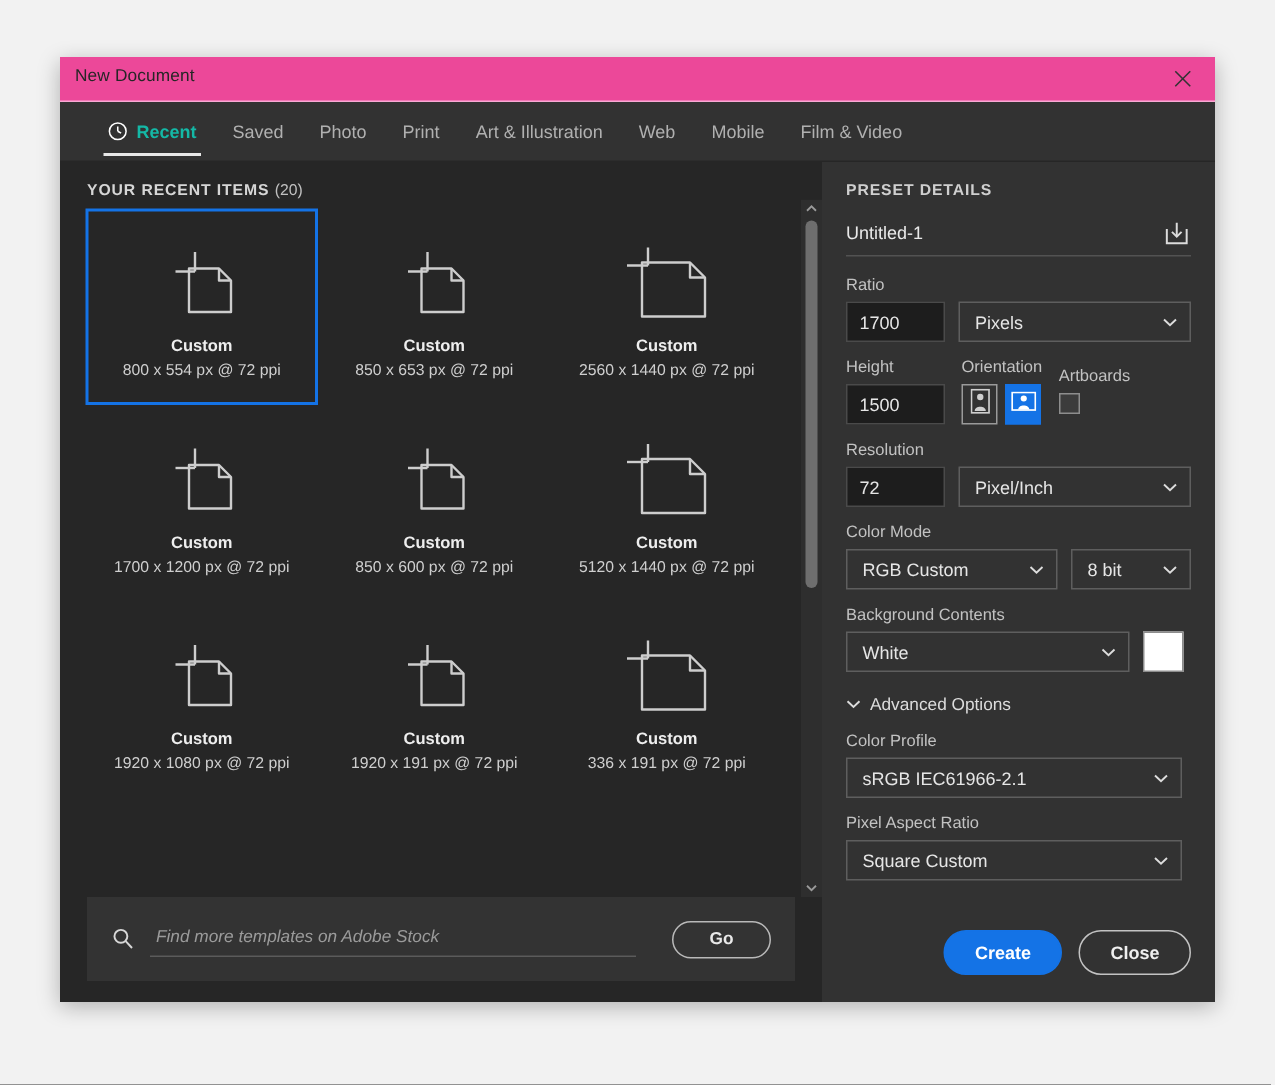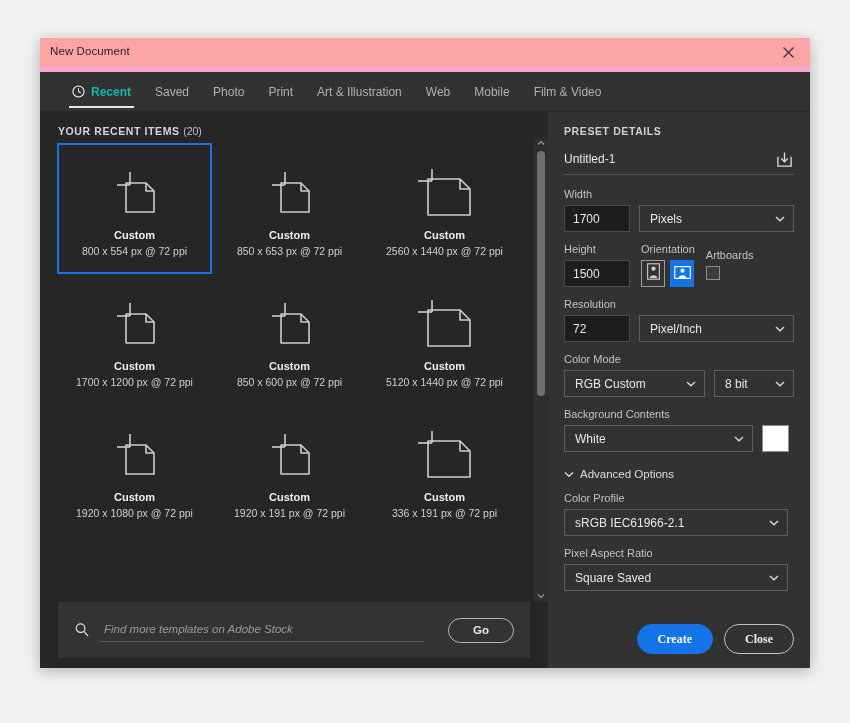--- a/index.html
+++ b/index.html
@@ -22,23 +22,23 @@
     width: 770px;
     height: 630px;
     background: #323232;
     box-shadow: 0 3px 14px rgba(0,0,0,0.28);
     overflow: hidden;
   }
 
   
   #titlebar {
     height: 29px;
-    background: #fca5a5;
+    background: #ec4899;
     position: relative;
-    border-bottom: 5px solid #f9a8d4;
+    border-bottom: 1px solid #f9a8d4;
   }
   #titlebar .title {
     position: absolute;
     left: 10px;
     top: 7px;
     font-size: 11.5px;
     color: #262626;
     letter-spacing: 0.1px;
   }
   #close-btn {
@@ -366,21 +366,21 @@
     bottom: 18px;
     right: 16px;
     display: flex;
     gap: 11px;
   }
   .pill-btn {
     height: 30px;
     border-radius: 15px;
     font-size: 12px;
     font-weight: bold;
-    font-family: Liberation Serif, serif;
+    font-family: Liberation Sans, sans-serif;
     cursor: pointer;
     padding: 0 20px;
     box-sizing: border-box;
   }
   #create-btn {
     background: #1473e6;
     border: 1px solid #1473e6;
     color: #ffffff;
   }
   #close-dialog-btn {
@@ -609,21 +609,21 @@
           <span id="save-preset-btn">
             <svg width="17" height="17" viewBox="0 0 18 18">
               <path d="M2 6 V16 H16 V6" fill="none" stroke="#dcdcdc" stroke-width="1.4"></path>
               <line x1="9" y1="1.5" x2="9" y2="11" stroke="#dcdcdc" stroke-width="1.4"></line>
               <path d="M5.6 8 L9 11.4 L12.4 8" fill="none" stroke="#dcdcdc" stroke-width="1.4"></path>
             </svg>
           </span>
         </div>
 
         <div class="row">
-          <span class="field-label">Width</span>
+          <span class="field-label">Ratio</span>
           <div class="flexrow">
             <input class="num-input" type="text" value="1700" style="">
             <div class="select units-wide">
               <span>Pixels</span>
               <span class="chev">
                 <svg width="10" height="7" viewBox="0 0 10 7">
                     <path d="M1 1.5 L5 5.3 L9 1.5" fill="none" stroke="#dcdcdc" stroke-width="1.3"></path>
                   </svg>
               </span>
             </div>
@@ -735,21 +735,21 @@
               <svg width="10" height="7" viewBox="0 0 10 7">
                   <path d="M1 1.5 L5 5.3 L9 1.5" fill="none" stroke="#dcdcdc" stroke-width="1.3"></path>
                 </svg>
             </span>
           </div>
         </div>
 
         <div class="row">
           <span class="field-label">Pixel Aspect Ratio</span>
           <div class="select full-wide">
-            <span>Square Saved</span>
+            <span>Square Custom</span>
             <span class="chev">
               <svg width="10" height="7" viewBox="0 0 10 7">
                   <path d="M1 1.5 L5 5.3 L9 1.5" fill="none" stroke="#dcdcdc" stroke-width="1.3"></path>
                 </svg>
             </span>
           </div>
         </div>
 
       </div>
 

